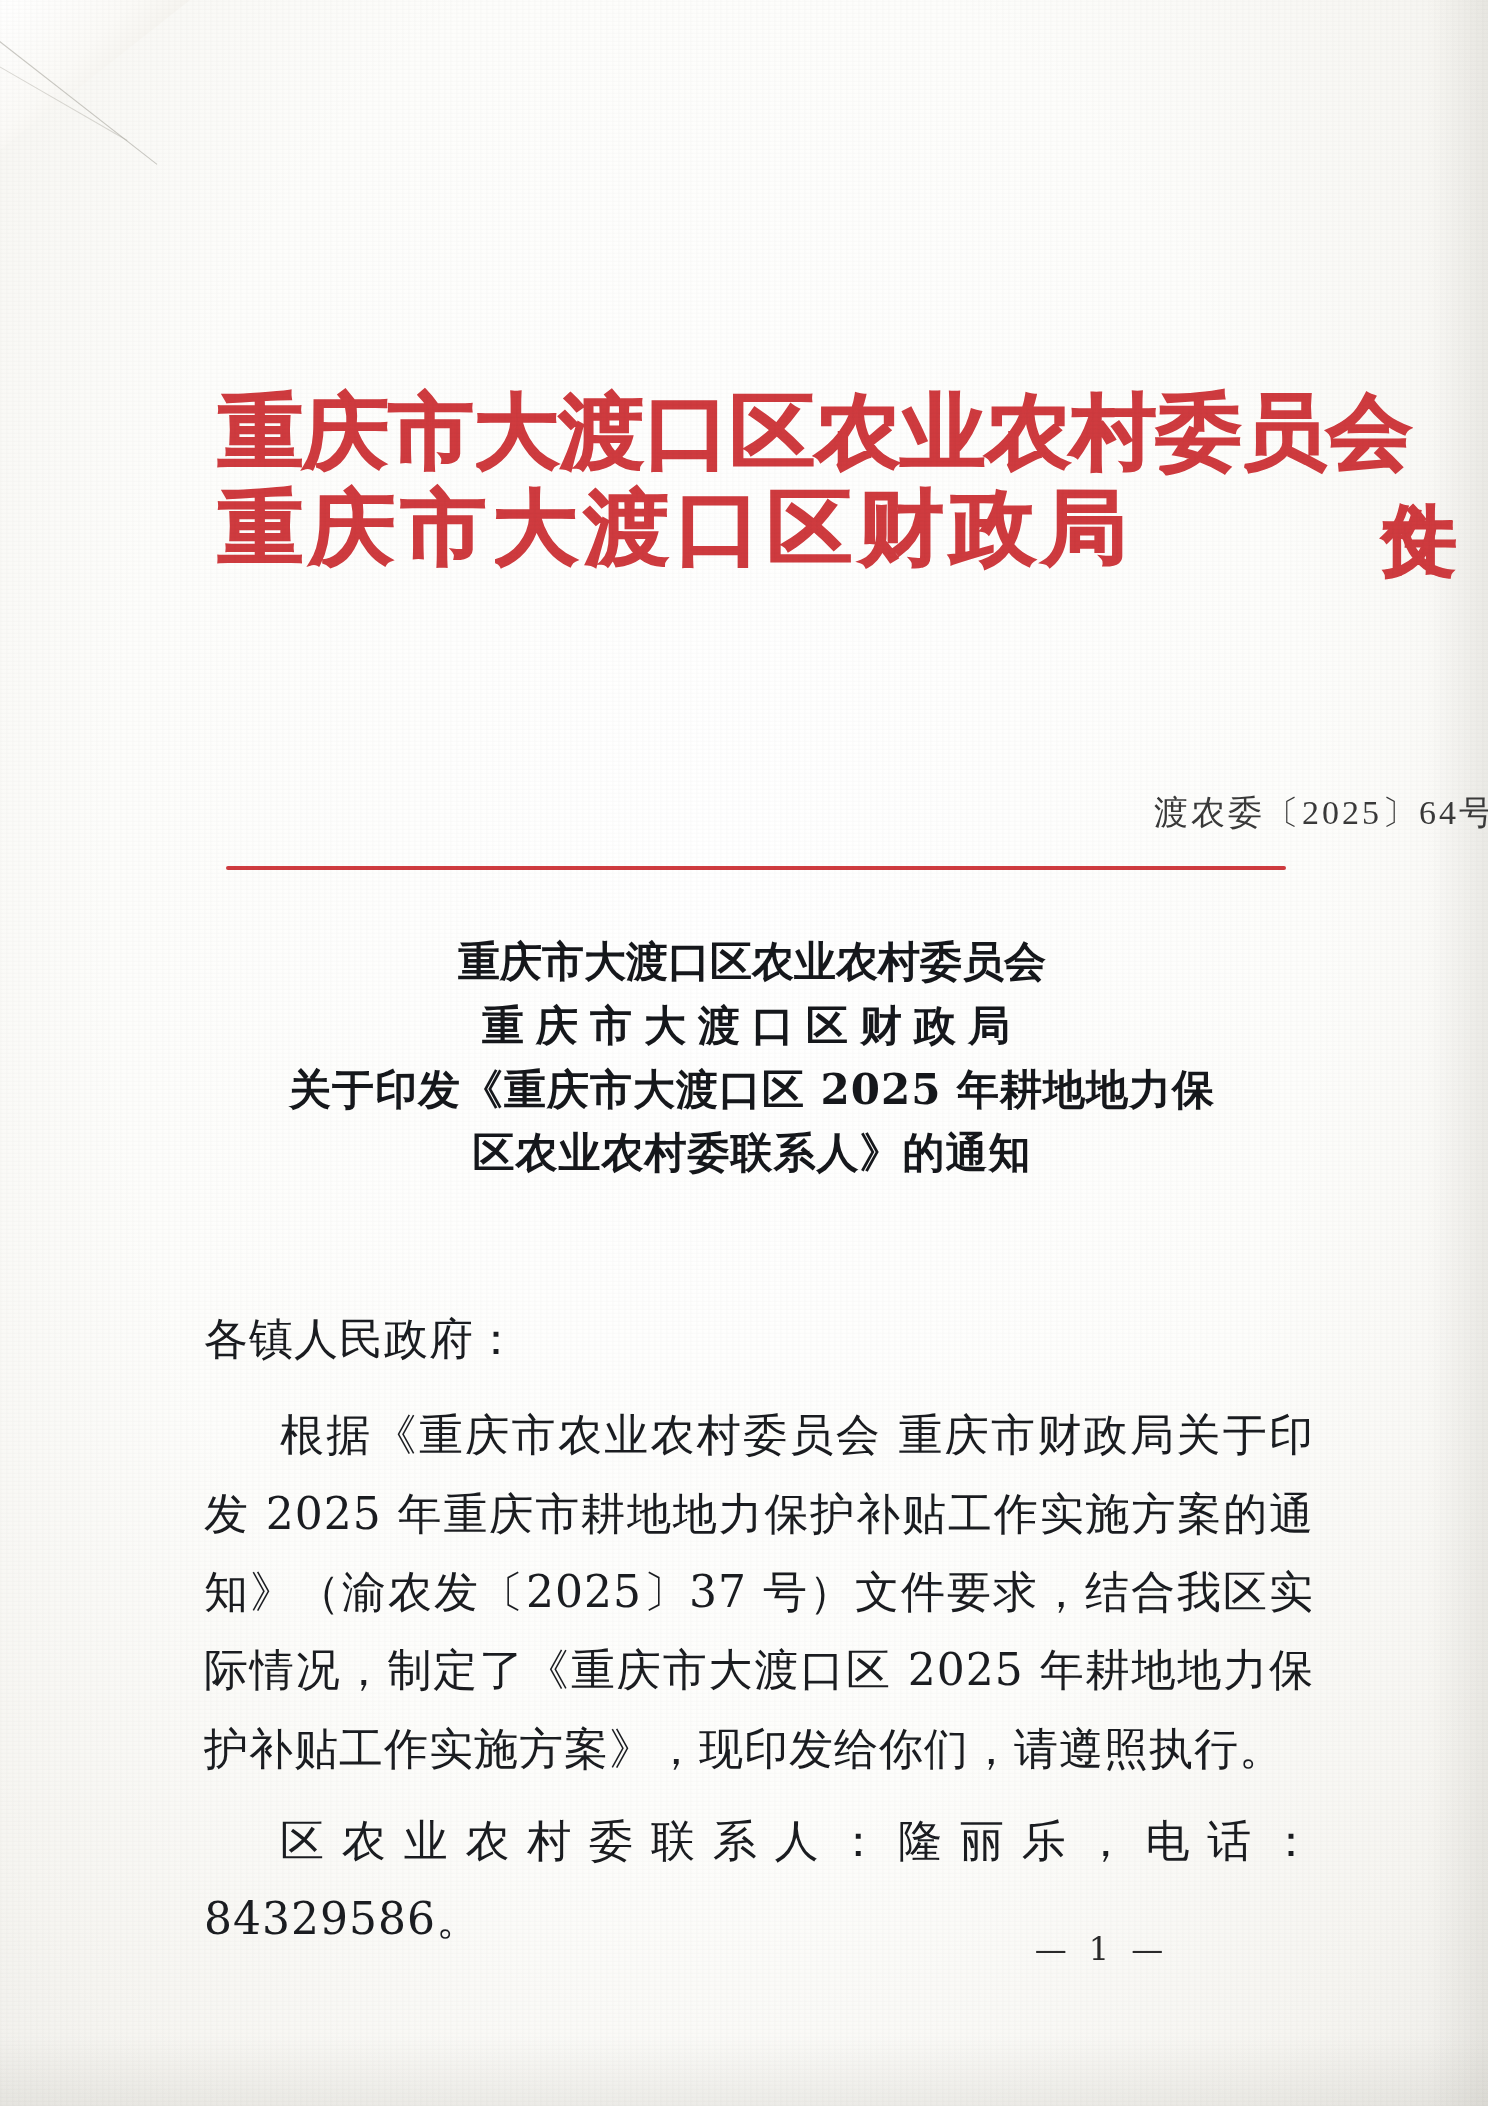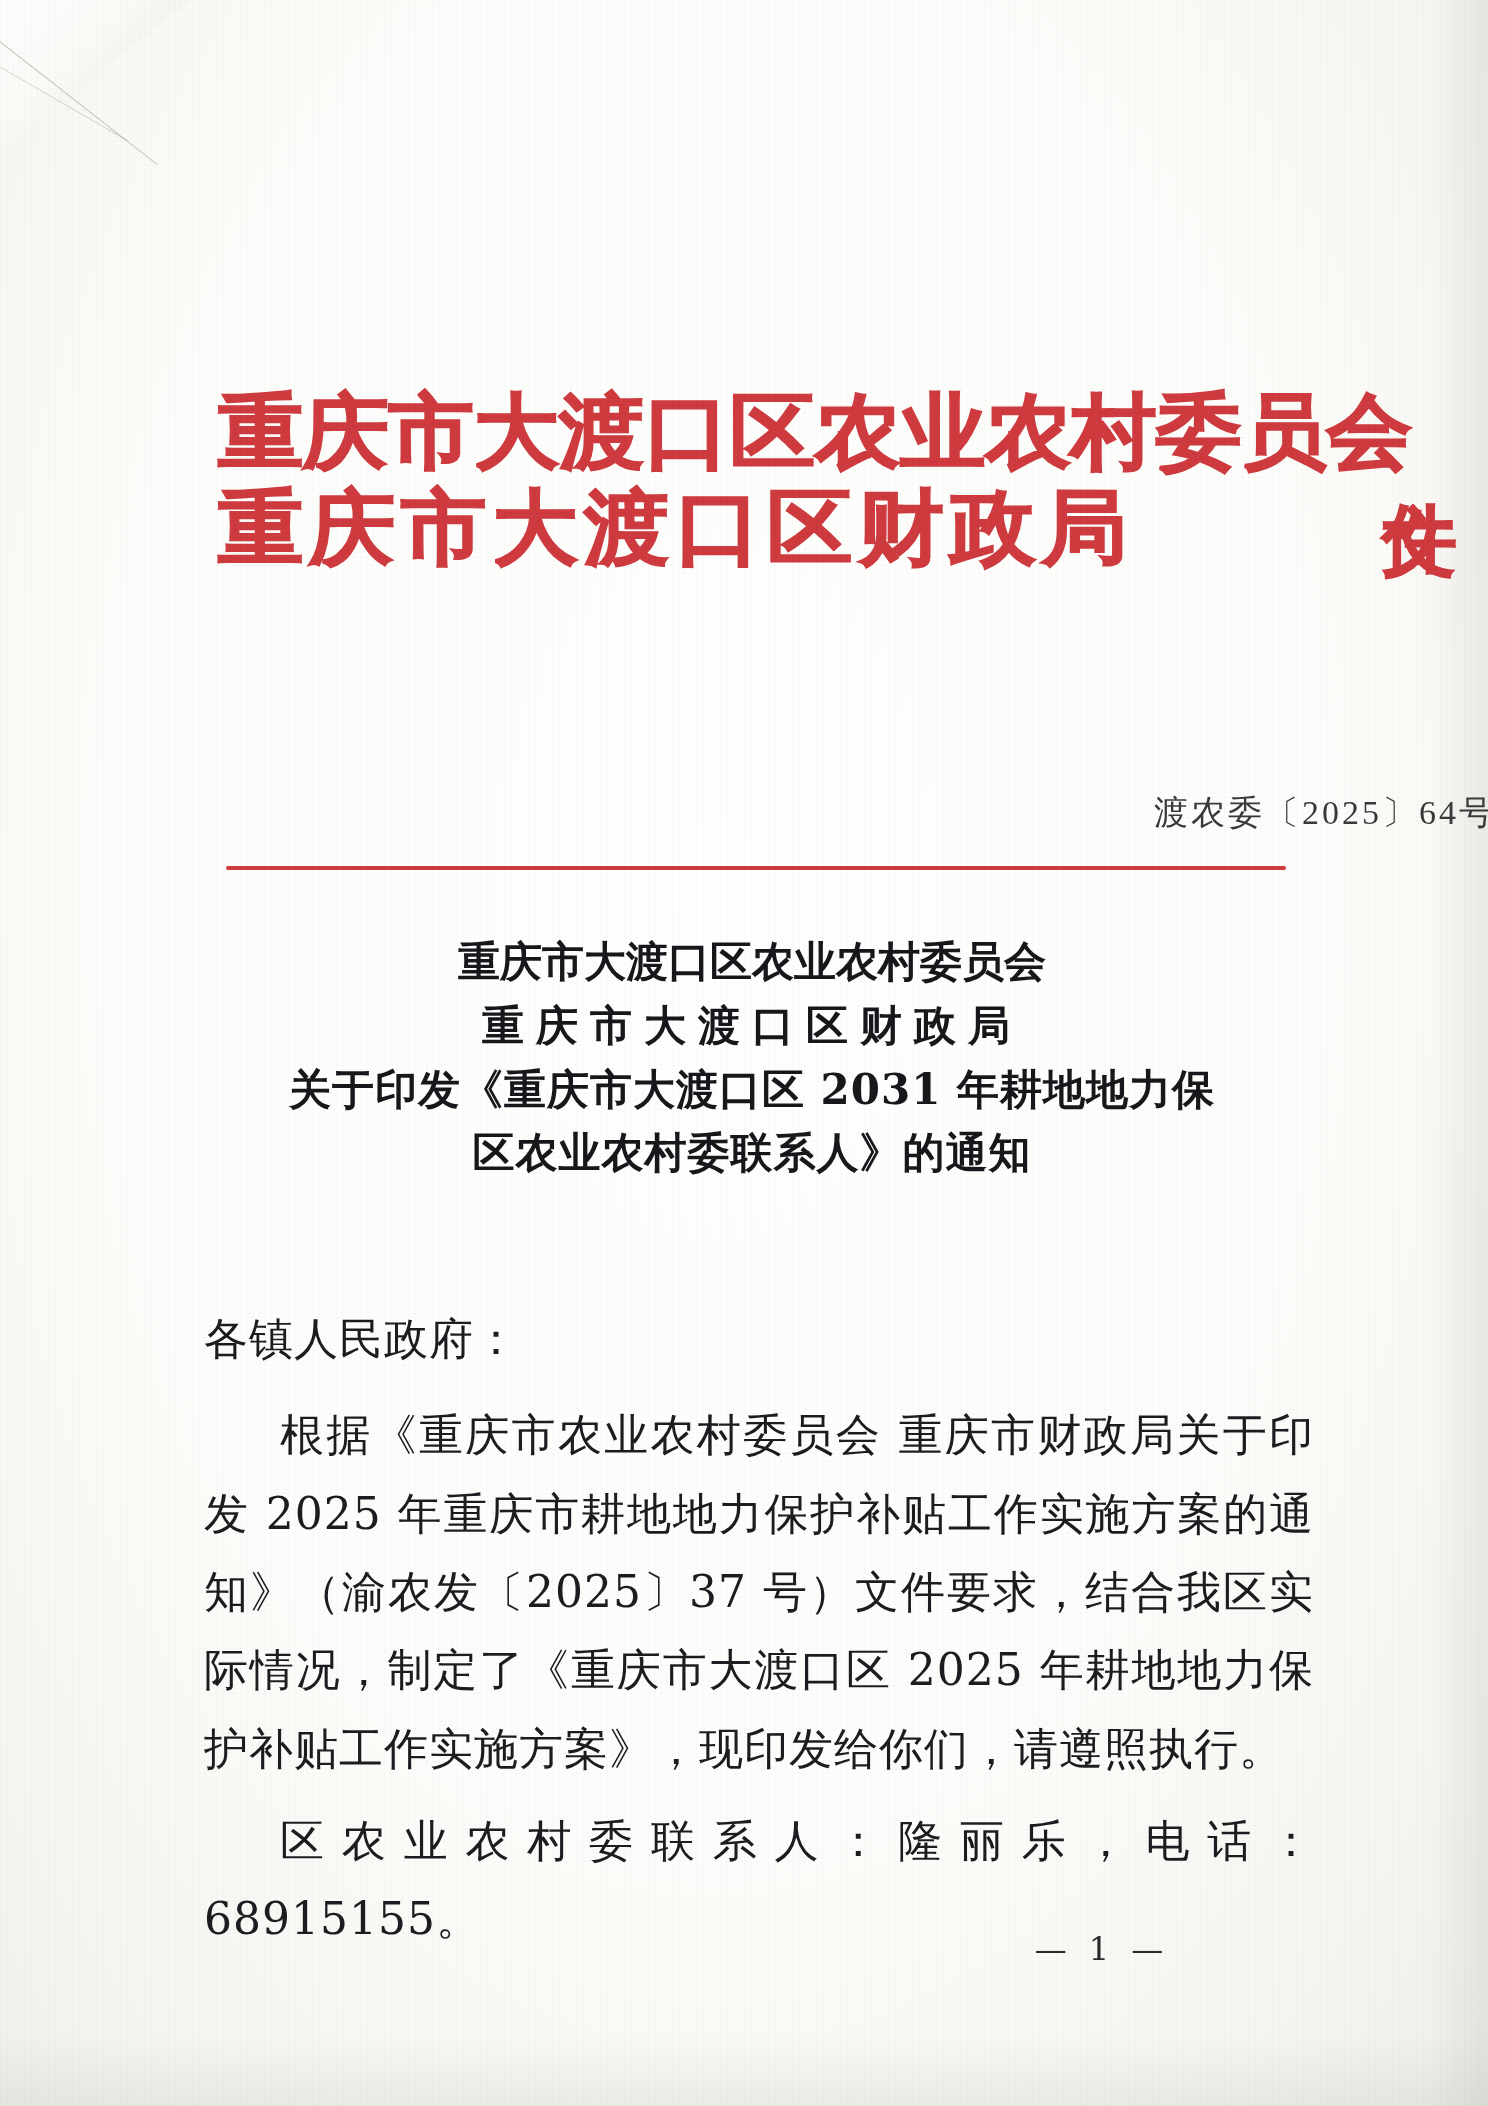--- a/index.html
+++ b/index.html
@@ -241,27 +241,27 @@
       <div class="masthead-doc-word">文件</div>
     </div>
 
     <div class="doc-number">渡农委〔2025〕64号</div>
 
     <div class="red-rule"></div>
 
     <div class="title-block">
       <div class="title-line">重庆市大渡口区农业农村委员会</div>
       <div class="title-line spaced">重庆市大渡口区财政局</div>
-      <div class="title-line wide">关于印发《重庆市大渡口区 2031 年耕地地力保</div>
+      <div class="title-line wide">关于印发《重庆市大渡口区 2025 年耕地地力保</div>
       <div class="title-line wide">区农业农村委联系人》的通知</div>
     </div>
 
     <div class="body-block">
       <div class="salutation">各镇人民政府：</div>
       <div class="para">根据《重庆市农业农村委员会 重庆市财政局关于印发 2025 年重庆市耕地地力保护补贴工作实施方案的通知》（渝农发〔2025〕37 号）文件要求，结合我区实际情况，制定了《重庆市大渡口区 2025 年耕地地力保护补贴工作实施方案》，现印发给你们，请遵照执行。</div>
-      <div class="para">区农业农村委联系人：隆丽乐，电话：68915155。</div>
+      <div class="para">区农业农村委联系人：隆丽乐，电话：84329586。</div>
     </div>
 
     <div class="page-number">— 1 —</div>
 
   </div>
   <div id="noise"></div>
 </div>
 
 </body></html>

